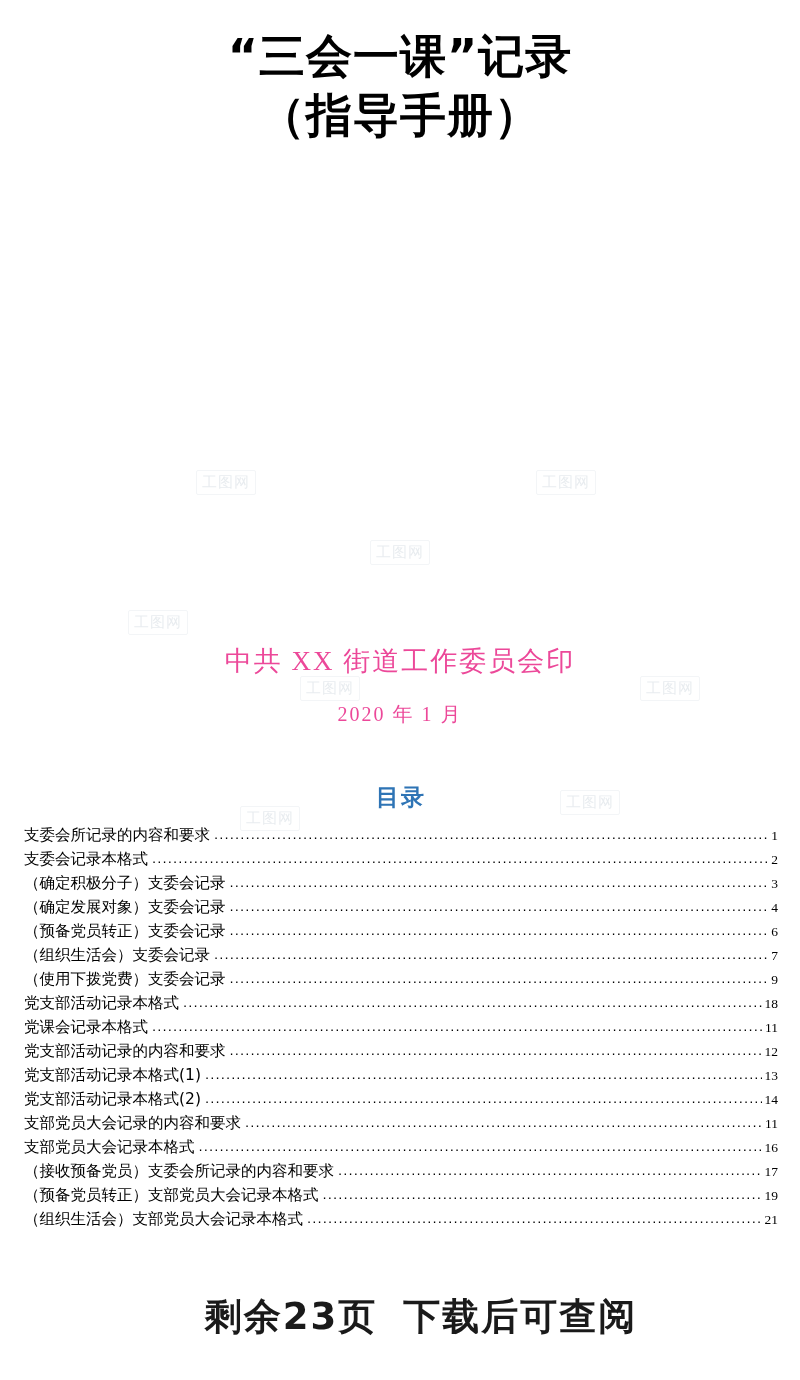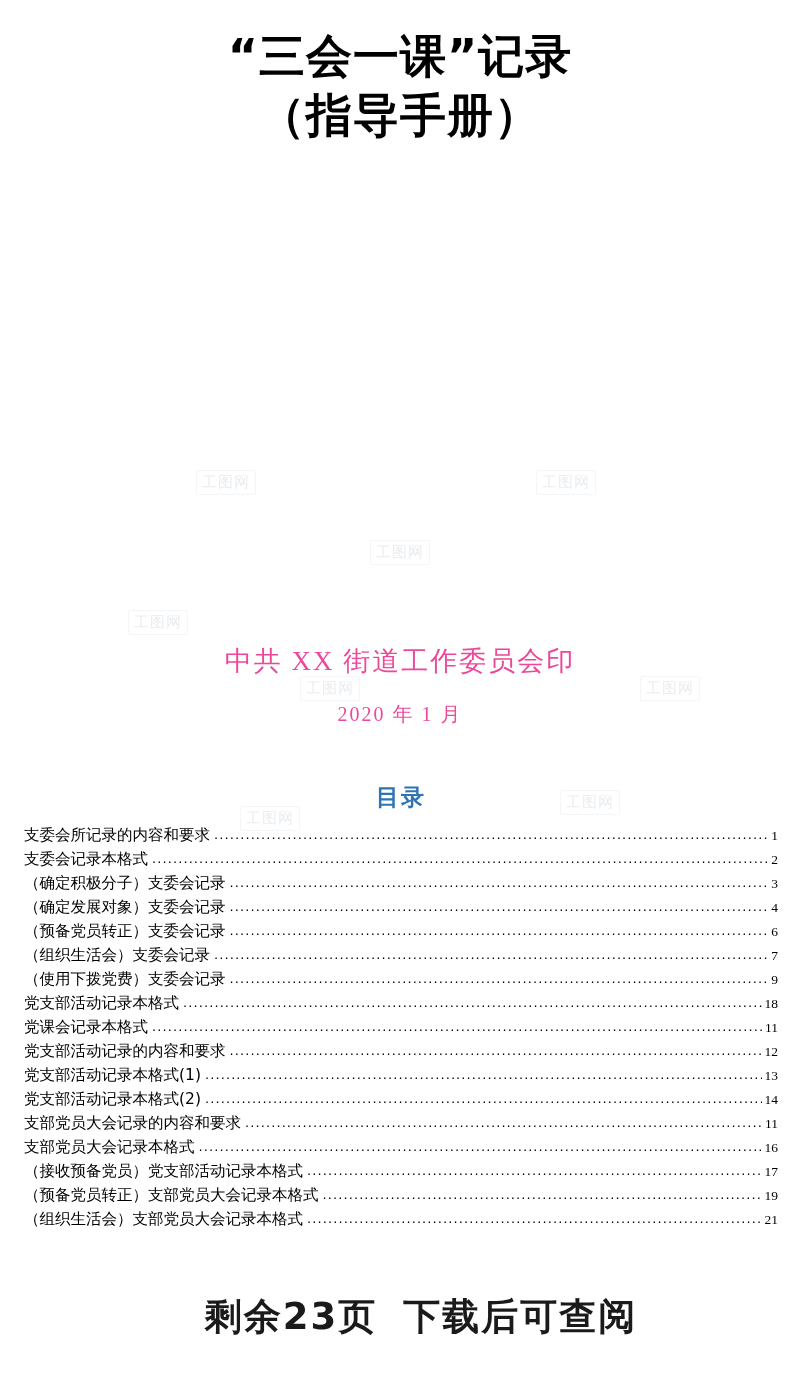--- a/index.html
+++ b/index.html
@@ -205,21 +205,21 @@
         <span class="toc-label">支部党员大会记录的内容和要求</span>
         <span class="toc-dots">...........................................................................................................................................</span>
         <span class="toc-page">11</span>
       </div>
       <div class="toc-row">
         <span class="toc-label">支部党员大会记录本格式</span>
         <span class="toc-dots">...........................................................................................................................................</span>
         <span class="toc-page">16</span>
       </div>
       <div class="toc-row">
-        <span class="toc-label">（接收预备党员）党支部活动记录本格式</span>
+        <span class="toc-label">（接收预备党员）支委会所记录的内容和要求</span>
         <span class="toc-dots">...........................................................................................................................................</span>
         <span class="toc-page">17</span>
       </div>
       <div class="toc-row">
         <span class="toc-label">（预备党员转正）支部党员大会记录本格式</span>
         <span class="toc-dots">...........................................................................................................................................</span>
         <span class="toc-page">19</span>
       </div>
       <div class="toc-row">
         <span class="toc-label">（组织生活会）支部党员大会记录本格式</span>

